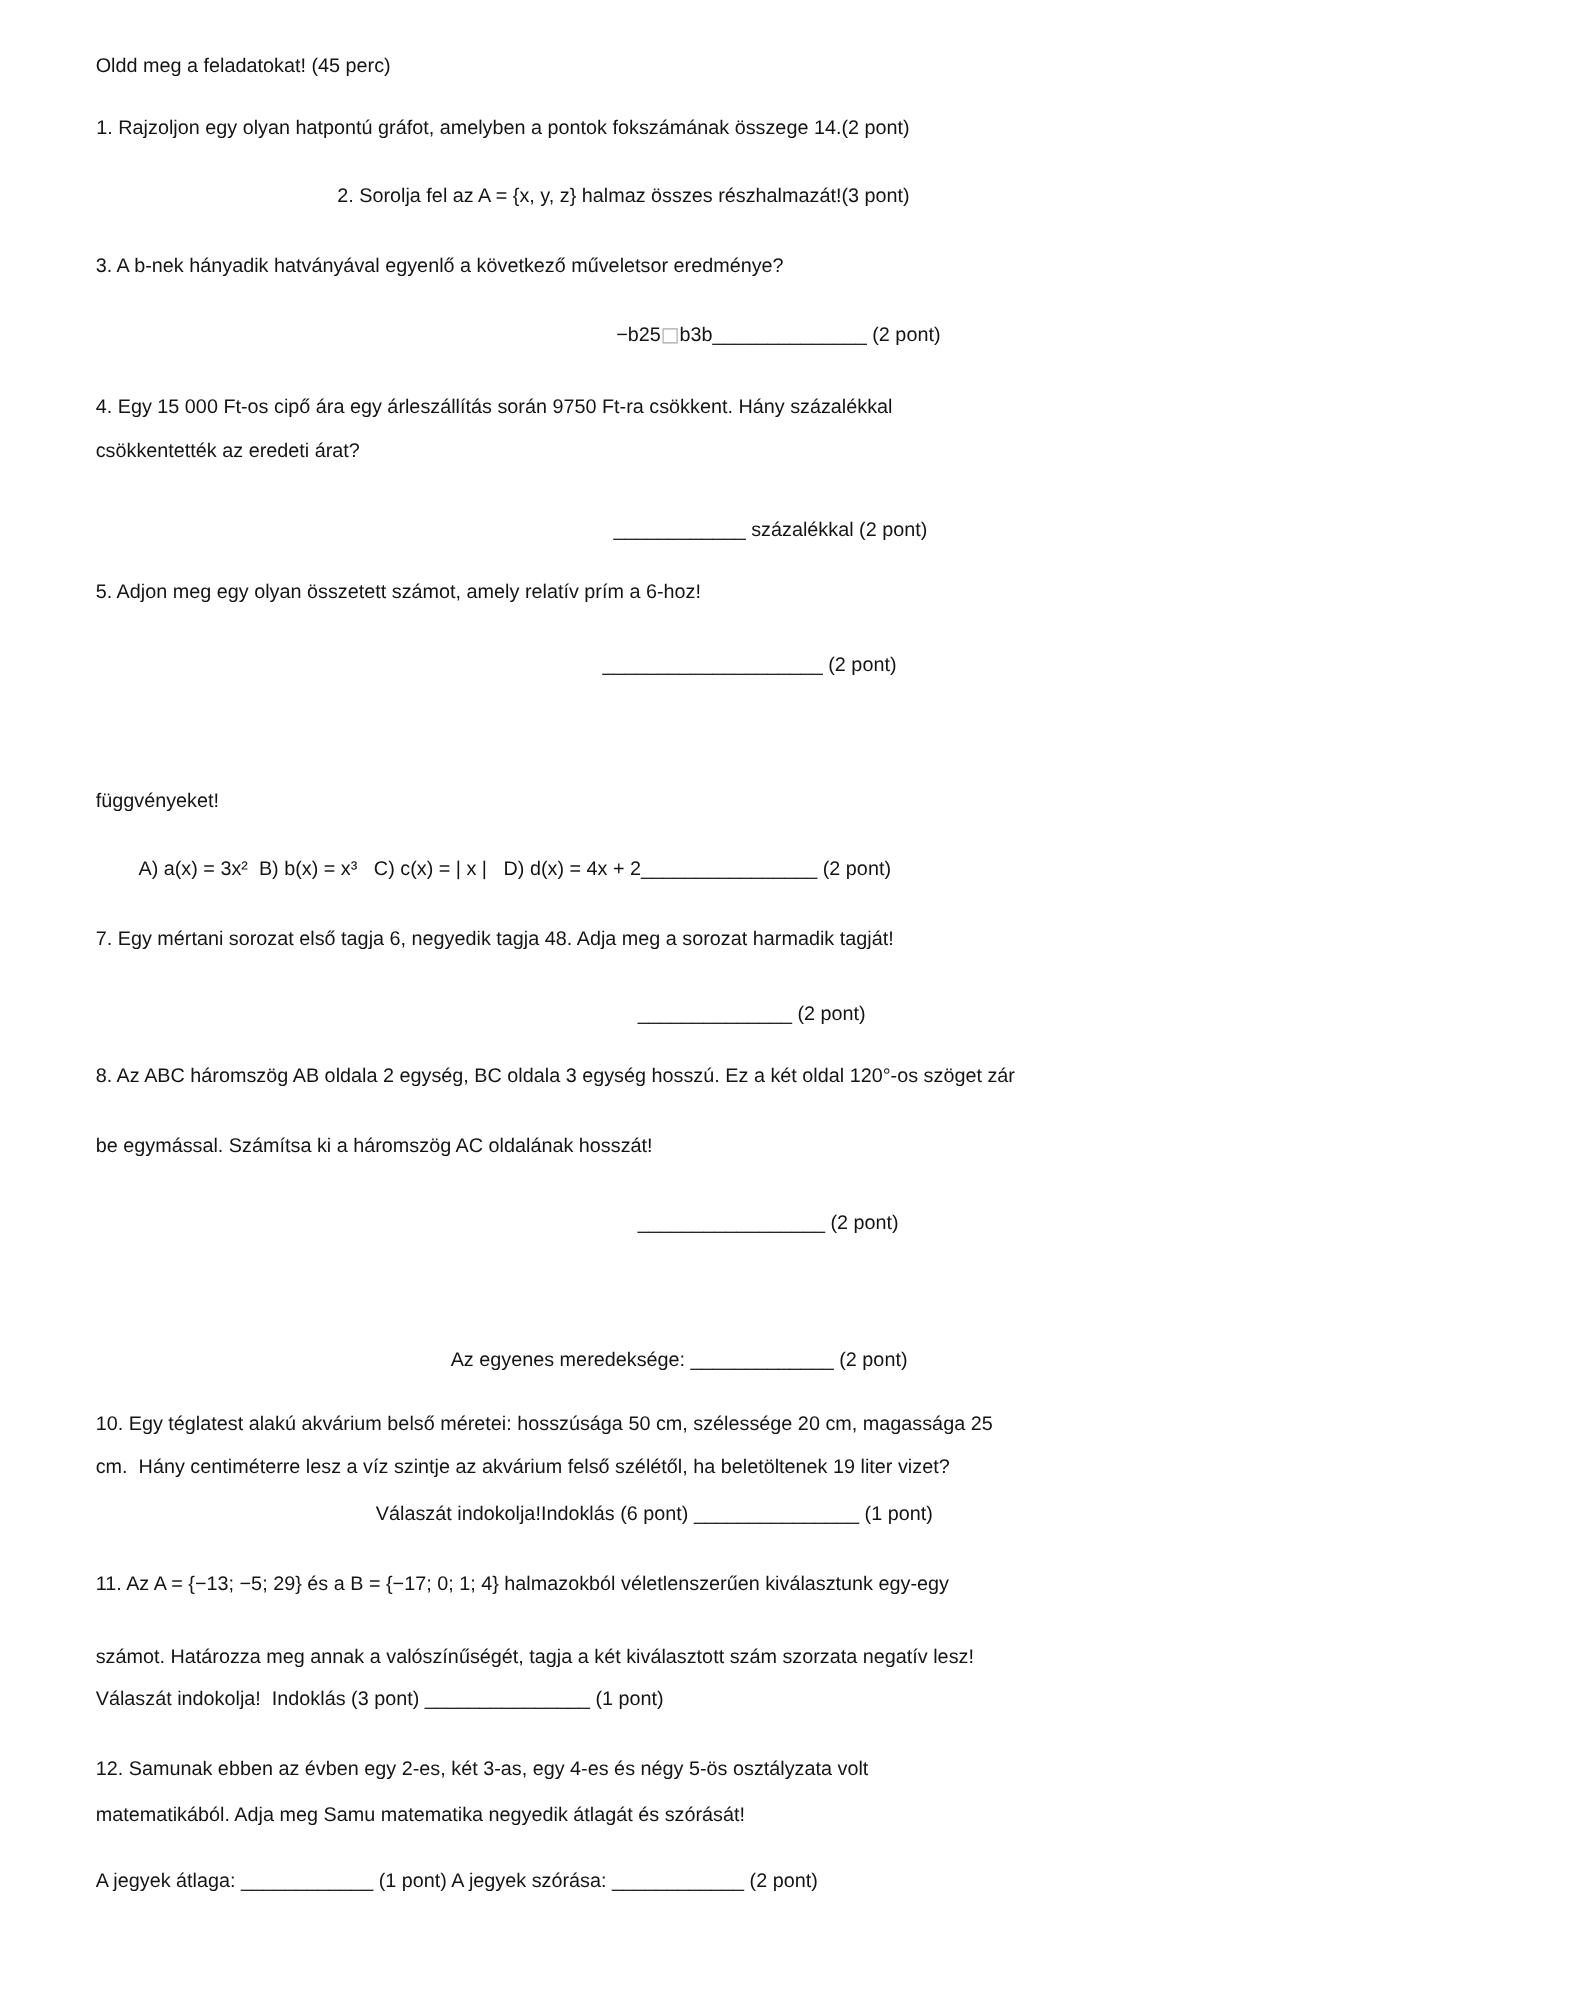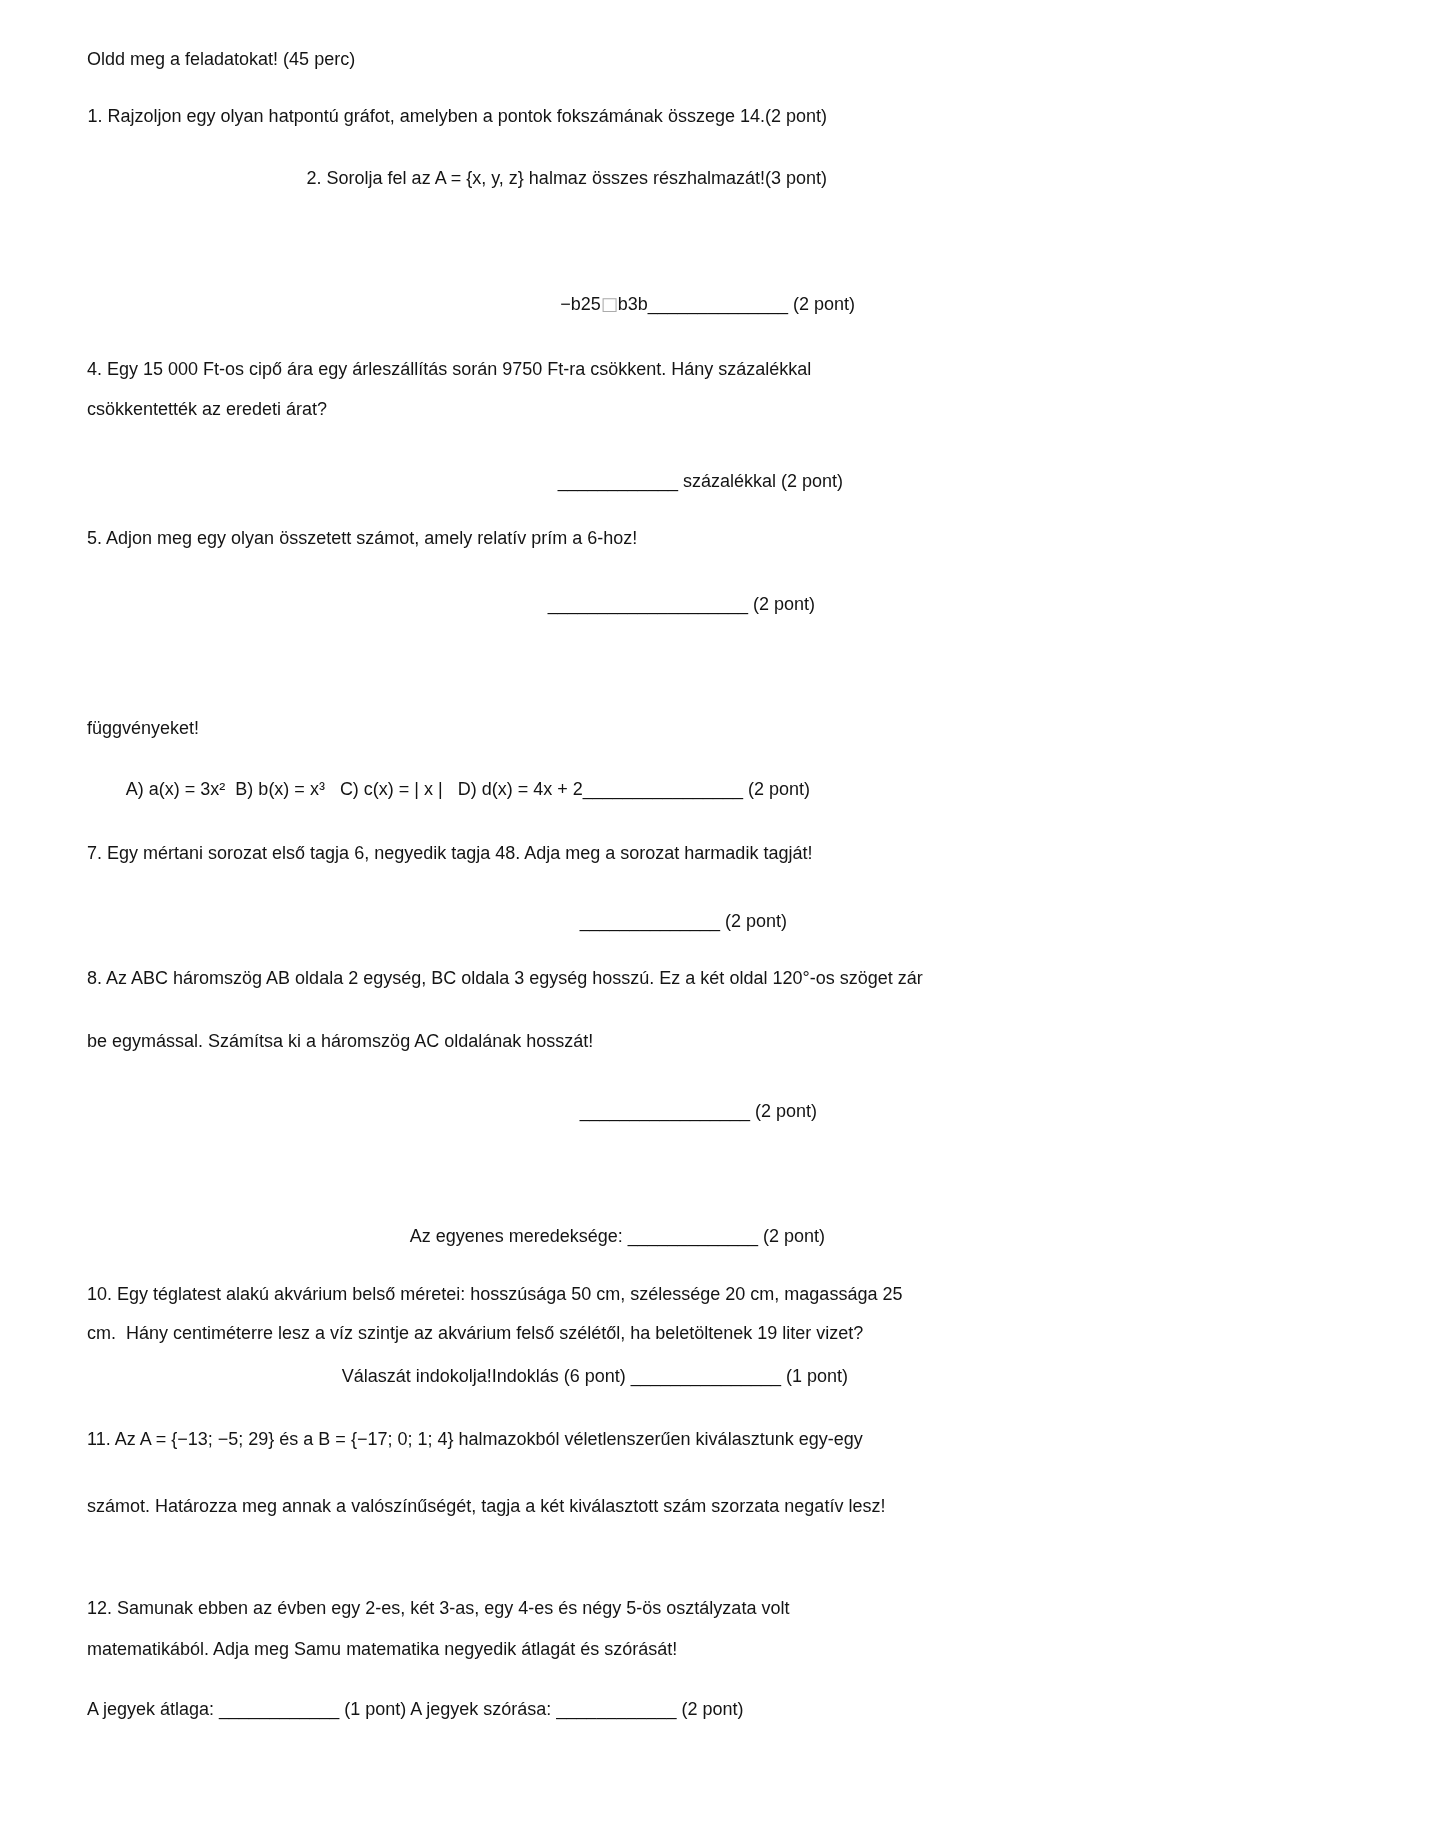--- a/index.html
+++ b/index.html
@@ -89,20 +89,21 @@
   <div class="line flexline lq1">
     <span>1. Rajzoljon egy olyan hatpontú gráfot, amelyben a pontok fokszámának összege 14.</span>
     <span>(2 pont)</span>
   </div>
 
   <div class="line flexline lq2">
     <span>2. Sorolja fel az A = {x, y, z} halmaz összes részhalmazát!</span>
     <span>(3 pont)</span>
   </div>
 
+  <div class="line lq3">3. A b-nek hányadik hatványával egyenlő a következő műveletsor eredménye?</div>
 
   <div class="line flexline lq3f">
     <span><span>−b25</span><span class="glyphbox">□</span><span>b3b</span></span>
     <span>______________ (2 pont)</span>
   </div>
 
   <div class="line lq4a">4. Egy 15 000 Ft-os cipő ára egy árleszállítás során 9750 Ft-ra csökkent. Hány százalékkal</div>
   <div class="line lq4b">csökkentették az eredeti árat?</div>
   <div class="line rline lq4ans">____________ százalékkal (2 pont)</div>
 
@@ -126,20 +127,21 @@
 
   <div class="line lq10a">10. Egy téglatest alakú akvárium belső méretei: hosszúsága 50 cm, szélessége 20 cm, magassága 25</div>
   <div class="line lq10b">cm.  Hány centiméterre lesz a víz szintje az akvárium felső szélétől, ha beletöltenek 19 liter vizet?</div>
   <div class="line flexline lq10c">
     <span>Válaszát indokolja!</span>
     <span>Indoklás (6 pont) _______________ (1 pont)</span>
   </div>
 
   <div class="line lq11a">11. Az A = {−13; −5; 29} és a B = {−17; 0; 1; 4} halmazokból véletlenszerűen kiválasztunk egy-egy</div>
   <div class="line lq11b">számot. Határozza meg annak a valószínűségét, tagja a két kiválasztott szám szorzata negatív lesz!</div>
+  <div class="line lq11c">Válaszát indokolja!  Indoklás (3 pont) _______________ (1 pont)</div>
 
   <div class="line lq12a">12. Samunak ebben az évben egy 2-es, két 3-as, egy 4-es és négy 5-ös osztályzata volt</div>
   <div class="line lq12b">matematikából. Adja meg Samu matematika negyedik átlagát és szórását!</div>
   <div class="line lq12c">A jegyek átlaga: ____________ (1 pont) A jegyek szórása: ____________ (2 pont)</div>
 
   <div class="scroll-thumb"></div>
 
 </div>
 
 </body></html>

